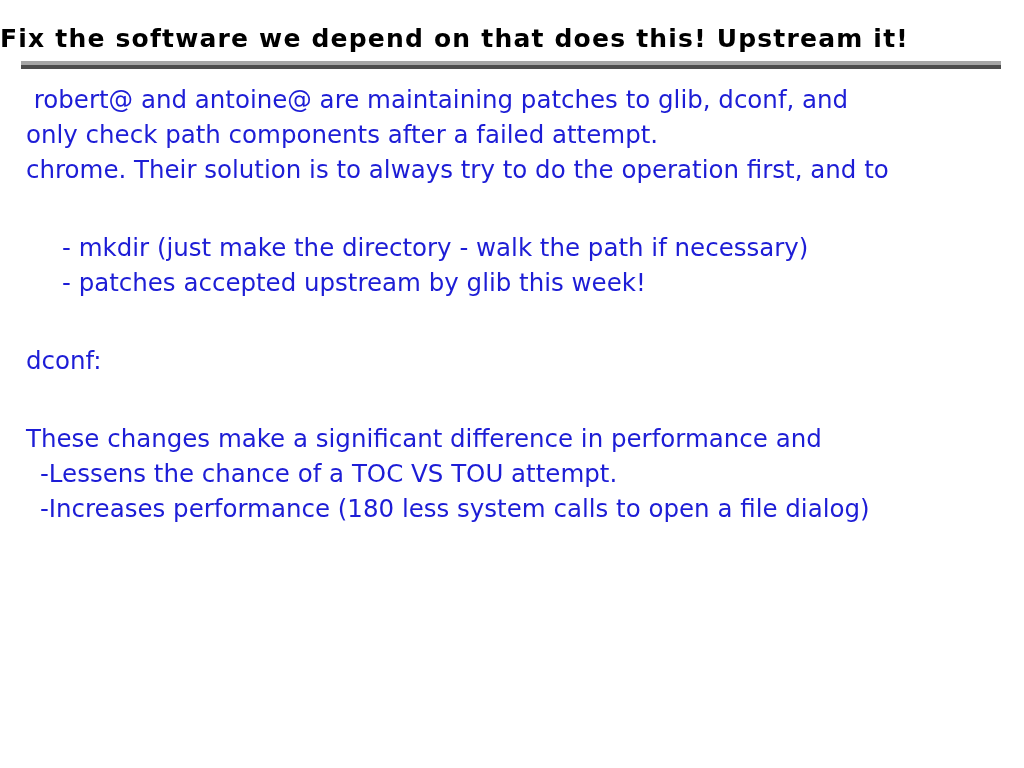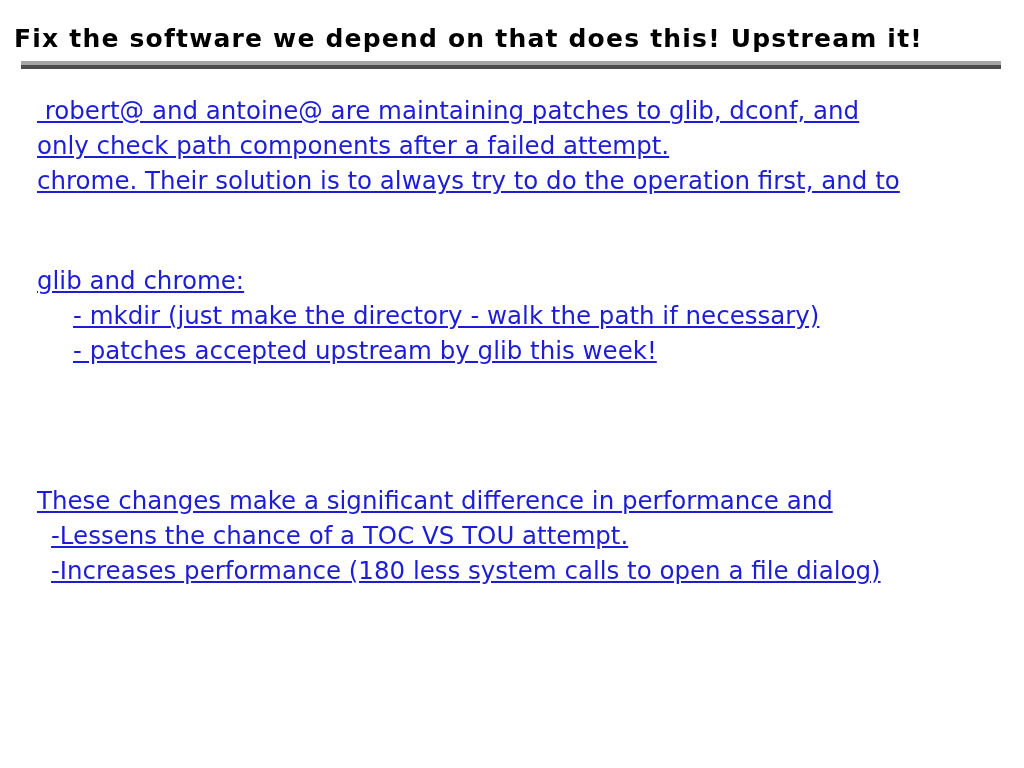--- a/index.html
+++ b/index.html
@@ -20,21 +20,21 @@
     position: absolute;
     left: 0; top: 0;
     width: 1024px;
     height: 768px;
     background: #ffffff;
   }
 
   
   .slide-title {
     position: absolute;
-    left: 14px;
+    left: 0;
     top: 24px;
     width: 821px;
     text-align: center;
     color: #000000;
     font-family: "DejaVu Sans", sans-serif;
     font-weight: bold;
     font-size: 25px;
     line-height: 30px;
     letter-spacing: 1.2px;
     white-space: nowrap;
@@ -63,23 +63,22 @@
     left: 22px;
     top: 78px;
     width: 975px;
     color: #1d1dd6;
     font-family: "DejaVu Sans", sans-serif;
     font-size: 24.5px;
     line-height: 35px;
   }
 
   .para {
-    margin: 15px;
+    margin: 4px;
     padding: 0;
-    text-decoration: underline;
   }
   .para-line {
     white-space: pre;
   }
   .spacer {
     height: 35px;
   }
 
   .sub-wide {
     padding-left: 36px;
@@ -106,28 +105,28 @@
 
     <div class="para">
       <div class="para-line"> robert@ and antoine@ are maintaining patches to glib, dconf, and</div>
       <div class="para-line">only check path components after a failed attempt.</div>
       <div class="para-line">chrome. Their solution is to always try to do the operation first, and to</div>
     </div>
 
     <div class="spacer"></div>
 
     <div class="para">
-      <div class="para-line">glib and chrome:</div>
       <div class="sub-wide">- mkdir (just make the directory - walk the path if necessary)</div>
       <div class="sub-wide">- patches accepted upstream by glib this week!</div>
     </div>
 
     <div class="spacer"></div>
 
     <div class="para">
+      <div class="para-line">dconf:</div>
     </div>
 
     <div class="spacer"></div>
 
     <div class="para">
       <div class="para-line">These changes make a significant difference in performance and</div>
       <div class="sub-narrow">-Lessens the chance of a TOC VS TOU attempt.</div>
       <div class="sub-narrow">-Increases performance (180 less system calls to open a file dialog)</div>
     </div>
 

